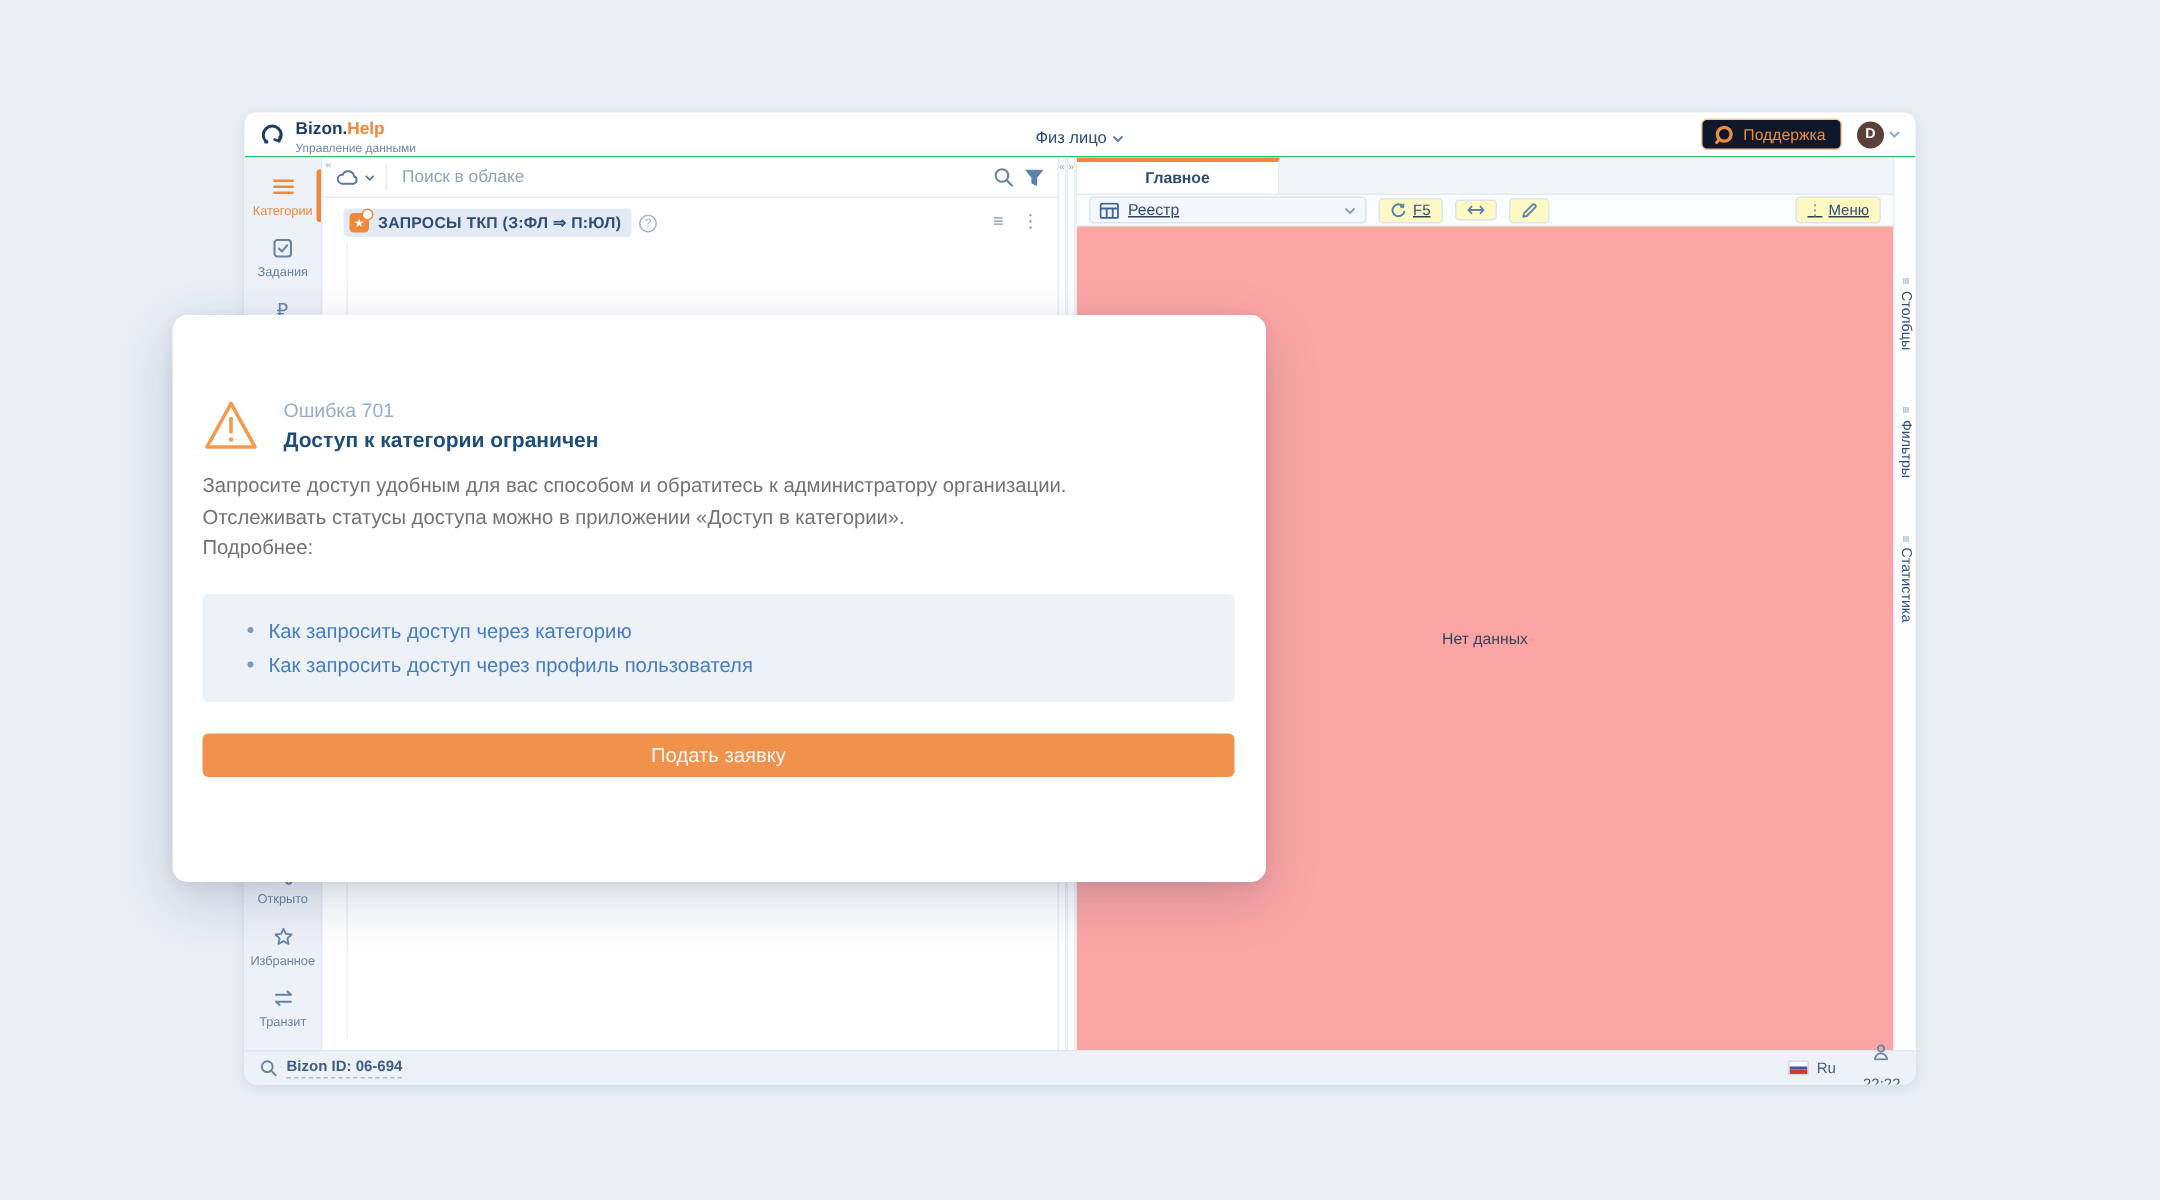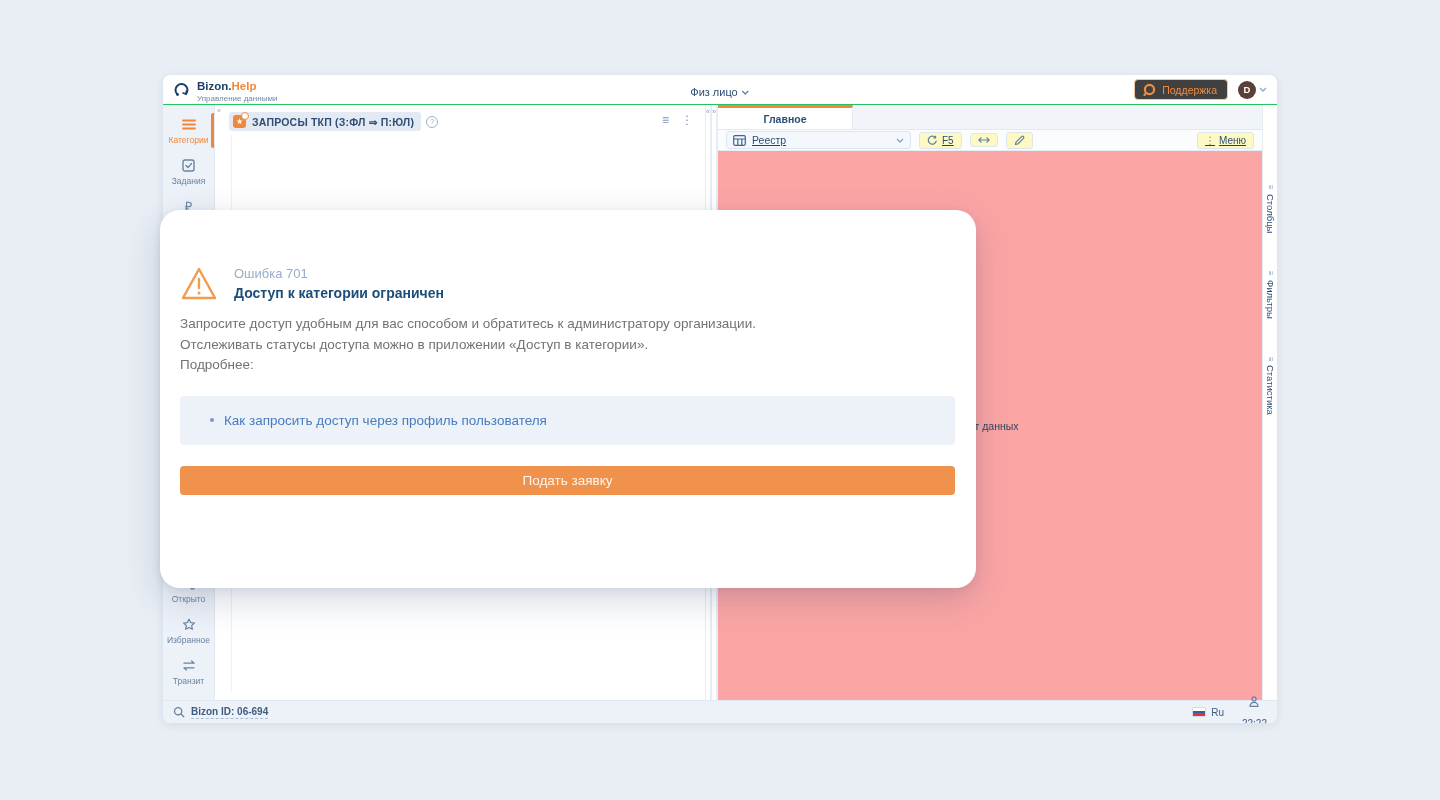--- a/index.html
+++ b/index.html
@@ -33,21 +33,21 @@
   .brand-accent { color:#f0883c; }
   .brand-sub { font-size:8px; color:#7189a8; margin-top:2px; }
   .account {
     position:absolute; left:50%; top:0; transform:translateX(-50%);
     height:34px; display:flex; align-items:center; gap:4px;
     font-size:11px; color:#2d4e74; cursor:pointer;
   }
   .top-right { margin-left:auto; display:flex; align-items:center; gap:10px; }
   .support-btn {
     display:flex; align-items:center; gap:6px;
-    border:1px solid #f6c79b; border-radius:4px; background:#404040;
+    border:1px solid #f6c79b; border-radius:4px; background:#0f172a;
     padding:3px 10px 3px 8px; font-size:10.5px; color:#ef8c3e; cursor:pointer;
   }
   .avatar-group { display:flex; align-items:center; gap:3px; cursor:pointer; }
   .avatar {
     width:18px; height:18px; border-radius:50%; background:#5a4038;
     color:#fff; font-size:9.5px; font-weight:bold;
     display:flex; align-items:center; justify-content:center;
   }
 
   
@@ -180,24 +180,24 @@
   .sb-id { border-bottom:1px dashed #a9bcd4; padding-bottom:1px; cursor:pointer;font-weight:bold; }
   .sb-right { margin-left:auto; display:flex; align-items:center; gap:18px; }
   .sb-lang { display:flex; align-items:center; gap:5px; cursor:pointer; }
   .flag { width:14px; height:10px; border:1px solid #d4dce8; border-radius:1px; overflow:hidden; display:flex; flex-direction:column; }
   .flag i { flex:1; display:block; }
   .flag .f-w { background:#fdfdfd; } .flag .f-b { background:#3a5ba8; } .flag .f-r { background:#d5392d; }
   .sb-time { display:flex; align-items:center; gap:11px;flex-direction:column; }
 
   
   .modal {
-    position:absolute; left:115px; top:210px; width:816px; height:378px;
-    background:#fff; border-radius:20px;
+    position:absolute; left:115px; top:210px; width:729px; height:378px;
+    background:#fff; border-radius:10px;
     box-shadow:0 12px 36px rgba(40,60,100,.20), 0 2px 8px rgba(40,60,100,.08);
-    padding:56px 21px 0 20px; z-index:10;margin-left:45px;
+    padding:56px 21px 0 20px; z-index:10;
   }
   .modal-head { display:flex; gap:16px; align-items:flex-start; }
   .m-err { font-size:13px; color:#97adca; }
   .m-title { font-size:14px; font-weight:bold; color:#1d4e79; margin-top:4px; }
   .m-body { margin-top:12px; font-size:13.5px; color:#737373; line-height:20.5px; }
   .m-links {
     margin-top:20px; background:#edf1f8; border-radius:4px; padding:13px 0;
   }
   .m-link-row { display:flex; align-items:center; gap:10px; padding:4px 30px; cursor:pointer; }
   .m-bullet { width:4px; height:4px; border-radius:50%; background:#7d99c0; flex:none; }
@@ -312,20 +312,38 @@
                 <path d="M12 7.8 H2 M2 7.8 L4.4 10"></path>
               </g>
             </svg>
         </span>
         <span>Транзит</span>
       </div>
     </div>
 
     <div class="middle">
       <span class="collapse-mini">«</span>
+      <div class="search-row">
+        <div class="cloud-group">
+          <svg width="16" height="11" viewBox="0 0 16 11">
+            <path d="M4 9.5 a3 3 0 0 1 0.4-6 a4 4 0 0 1 7.6 1 a2.6 2.6 0 0 1 -0.4 5 Z" fill="none" stroke="#5b7aa0" stroke-width="1.3" stroke-linejoin="round"></path>
+          </svg>
+          <svg width="7" height="5" viewBox="0 0 8 5">
+            <polyline points="1,1 4,4 7,1" fill="none" stroke="#5b7aa0" stroke-width="1.3"></polyline>
+          </svg>
+        </div>
+        <input class="search-input" placeholder="Поиск в облаке" style="">
+        <svg width="14" height="14" viewBox="0 0 14 14">
+          <circle cx="6" cy="6" r="4.2" fill="none" stroke="#6884a3" stroke-width="1.4"></circle>
+          <line x1="9.2" y1="9.2" x2="12.6" y2="12.6" stroke="#6884a3" stroke-width="1.4" stroke-linecap="round"></line>
+        </svg>
+        <svg width="13" height="13" viewBox="0 0 13 13">
+          <path d="M1 1.5 H12 L8 6.5 V11.5 L5 10 V6.5 Z" fill="#5b82ad" stroke="#5b82ad" stroke-width="0.8" stroke-linejoin="round"></path>
+        </svg>
+      </div>
 
       <div class="list-area">
         <div class="cat-row">
           <div class="cat-chip">
             <span class="cat-badge">
                 <span>★</span>
               </span>
             <span class="cat-title">ЗАПРОСЫ ТКП (З:ФЛ ⇒ П:ЮЛ)</span>
           </div>
           <span class="help-circ">?</span>
@@ -461,18 +479,22 @@
 
   <div class="m-body">
     <div>Запросите доступ удобным для вас способом и обратитесь к администратору организации.</div>
     <div>Отслеживать статусы доступа можно в приложении «Доступ в категории».</div>
     <div>Подробнее:</div>
   </div>
 
   <div class="m-links">
     <div class="m-link-row">
       <span class="m-bullet"></span>
+      <span class="m-link">Как запросить доступ через категорию</span>
+    </div>
+    <div class="m-link-row">
+      <span class="m-bullet"></span>
       <span class="m-link">Как запросить доступ через профиль пользователя</span>
     </div>
   </div>
 
   <button class="m-submit">Подать заявку</button>
 </div>
 
 </body></html>

